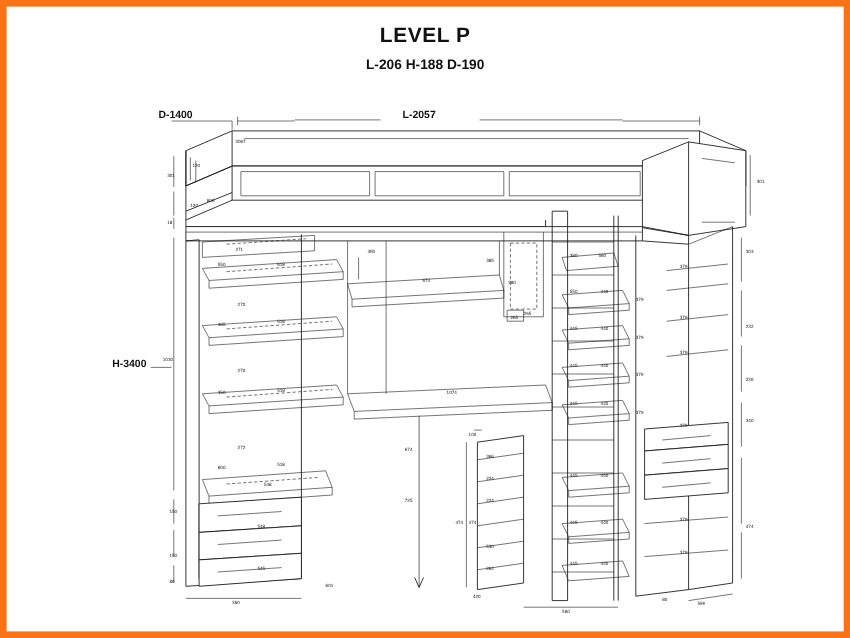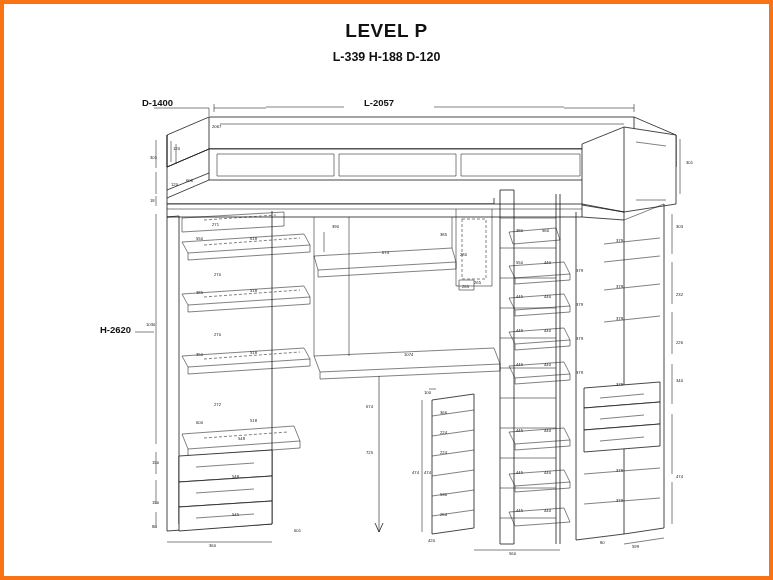--- a/index.html
+++ b/index.html
@@ -6,21 +6,21 @@
   body{
     width:773px;height:580px;
     background:#ffffff;
     font-family:"Liberation Sans", sans-serif;
     color:#111;
     overflow:hidden;
     position:relative;
   }
   #sheet{
     position:absolute;inset:0;
-    border:4px solid #f97316;
+    border:6px solid #f97316;
     box-sizing:border-box;
   }
   .title{
     position:absolute;
     left:0;right:0;
     text-align:center;
     font-weight:bold;
     font-size:19px;
     letter-spacing:.5px;
     top:16px;
@@ -59,25 +59,25 @@
     font-size:4.2px;
     fill:#1a1a1a;
   }
 </style>
 </head>
 <body>
 
 <div id="sheet">
 
   <div class="title">LEVEL P</div>
-  <div class="subtitle">L-339 H-188 D-120</div>
+  <div class="subtitle">L-206 H-188 D-190</div>
 
   <div class="dimlabel" style="left:138px;top:93px;">D-1400</div>
   <div class="dimlabel" style="left:360px;top:93px;">L-2057</div>
-  <div class="dimlabel" style="left:96px;top:320px;">H-2620</div>
+  <div class="dimlabel" style="left:96px;top:320px;">H-3400</div>
 
   <svg id="drawing" viewBox="0 0 773 580">
 
     <path class="ln-t" d="M150 104 L205 104"></path>
     <path class="ln-t" d="M205 104 L205 112"></path>
     <path class="ln-t" d="M262 103 L340 103 M430 103 L560 103"></path>
     <path class="ln-t" d="M210 100 L210 108 M630 100 L630 108"></path>
     <path class="ln-t" d="M210 104 L262 104 M560 104 L630 104"></path>
     <path class="ln-t" d="M131 328 L150 328"></path>
 

